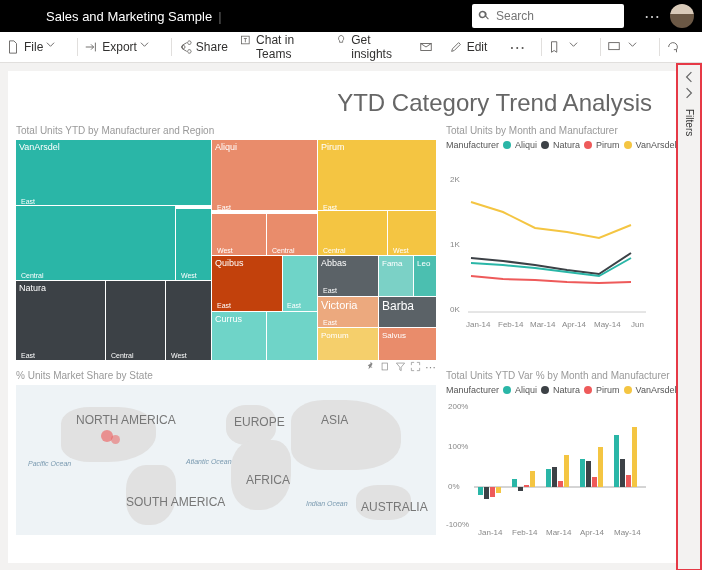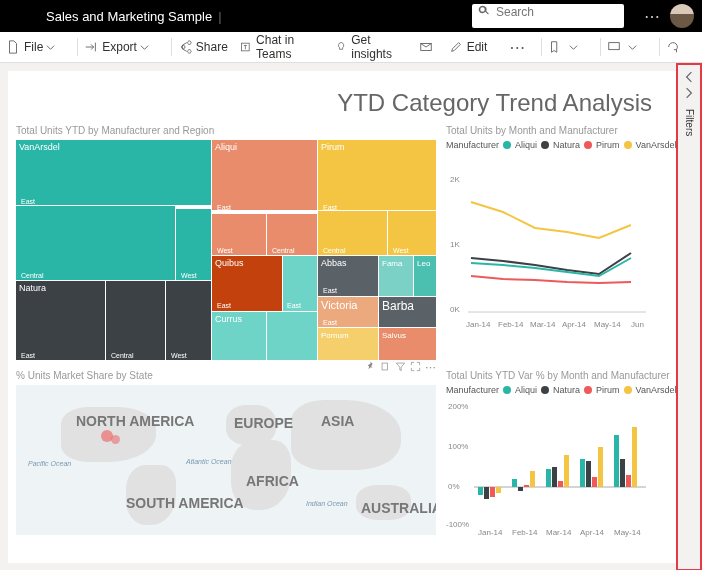--- a/index.html
+++ b/index.html
@@ -1,25 +1,25 @@
 <!DOCTYPE html>
 <html><head>
 <meta charset="utf-8">
 <style>
 html,body{margin:0;padding:0;font-family:"Segoe UI",Arial,sans-serif;background:#f3f2f1;width:702px;height:570px;overflow:hidden}
 .header{background:#000;color:#fff;height:32px;display:flex;align-items:center;padding:0 8px;font-size:13px}
 .header-title{padding-left:38px}
 .header .spacer{flex:1}
-.search{background:#fff;border-radius:2px;height:24px;width:140px;display:flex;align-items:flex-start;padding:0 6px;margin-right:10px}
+.search{background:#fff;border-radius:2px;height:24px;width:140px;display:flex;align-items:center;padding:0 6px;margin-right:10px}
 .search svg{width:14px;height:14px;fill:#666}
 .search input{border:none;outline:none;font-size:12px;width:100%;margin-left:4px;color:#666}
 .ellipsis{color:#ccc;font-size:16px;margin:0 10px}
 .avatar{width:24px;height:24px;border-radius:50%;background:linear-gradient(#d8c9b8 40%,#6b5845 40%)}
 .toolbar{background:#fff;border-bottom:1px solid #e1dfdd;height:30px;display:flex;align-items:center;padding:0 6px;font-size:12px;color:#323130}
-.toolbar .tb{display:flex;align-items:center;margin-right:12px;cursor:pointer}
+.toolbar .tb{display:flex;margin-right:12px;cursor:pointer}
 .toolbar svg{width:14px;height:14px;margin-right:4px;fill:#605e5c}
 .toolbar .chev{width:9px;height:9px;margin-left:3px}
 .toolbar .sep{width:1px;height:18px;background:#e1dfdd;margin:0 6px}
 .toolbar .spacer{flex:1}
 .body{display:flex;height:508px}
 .report{flex:1;background:#fff;margin:8px 0 8px 8px;padding:8px;position:relative;overflow:hidden}
 .filters{width:22px;background:#f3f2f1;border:2px solid #e63946;display:flex;flex-direction:column;align-items:center;padding-top:6px}
 .filters svg{width:12px;height:12px;fill:#666;margin-bottom:4px}
 .filters span{writing-mode:vertical-rl;font-size:10px;color:#333;margin-top:6px}
 .title{text-align:right;font-size:24px;font-weight:300;color:#666;padding:10px 16px 8px}
@@ -28,21 +28,21 @@
 .vtitle{font-size:10px;color:#999;margin-bottom:4px}
 .legend{font-size:9px;color:#555;display:flex;align-items:center;gap:4px;margin-bottom:2px}
 .legend .dot{width:8px;height:8px;border-radius:50%}
 .treemap{position:relative;width:420px;height:220px;font-size:9px;color:#fff}
 .tm{position:absolute;box-sizing:border-box;padding:2px 3px;overflow:hidden}
 .vicons{position:absolute;right:0;bottom:-14px;display:flex;gap:4px}
 .vicons svg{width:11px;height:11px;fill:#888}
 svg.chart text{font-size:8px;fill:#888;font-family:inherit}
 .map{position:relative;width:420px;height:150px;background:#eef3f6;font-size:8px;color:#888;overflow:hidden}
 .map .land{position:absolute;background:#e1e1e1}
-.map .label{position:absolute;font-size:14px;color:#777;font-weight:700}
+.map .label{position:absolute;font-size:12px;color:#777;font-weight:400}
 .map .sea{position:absolute;font-size:7px;color:#7a9ab0;font-style:italic}
 </style>
 </head>
 <body>
 
 <div class="header">
   <span class="header-title">Sales and Marketing Sample</span>
   <span style="margin-left:6px;color:#666">|</span>
   <span class="spacer"></span>
   <div class="search">

